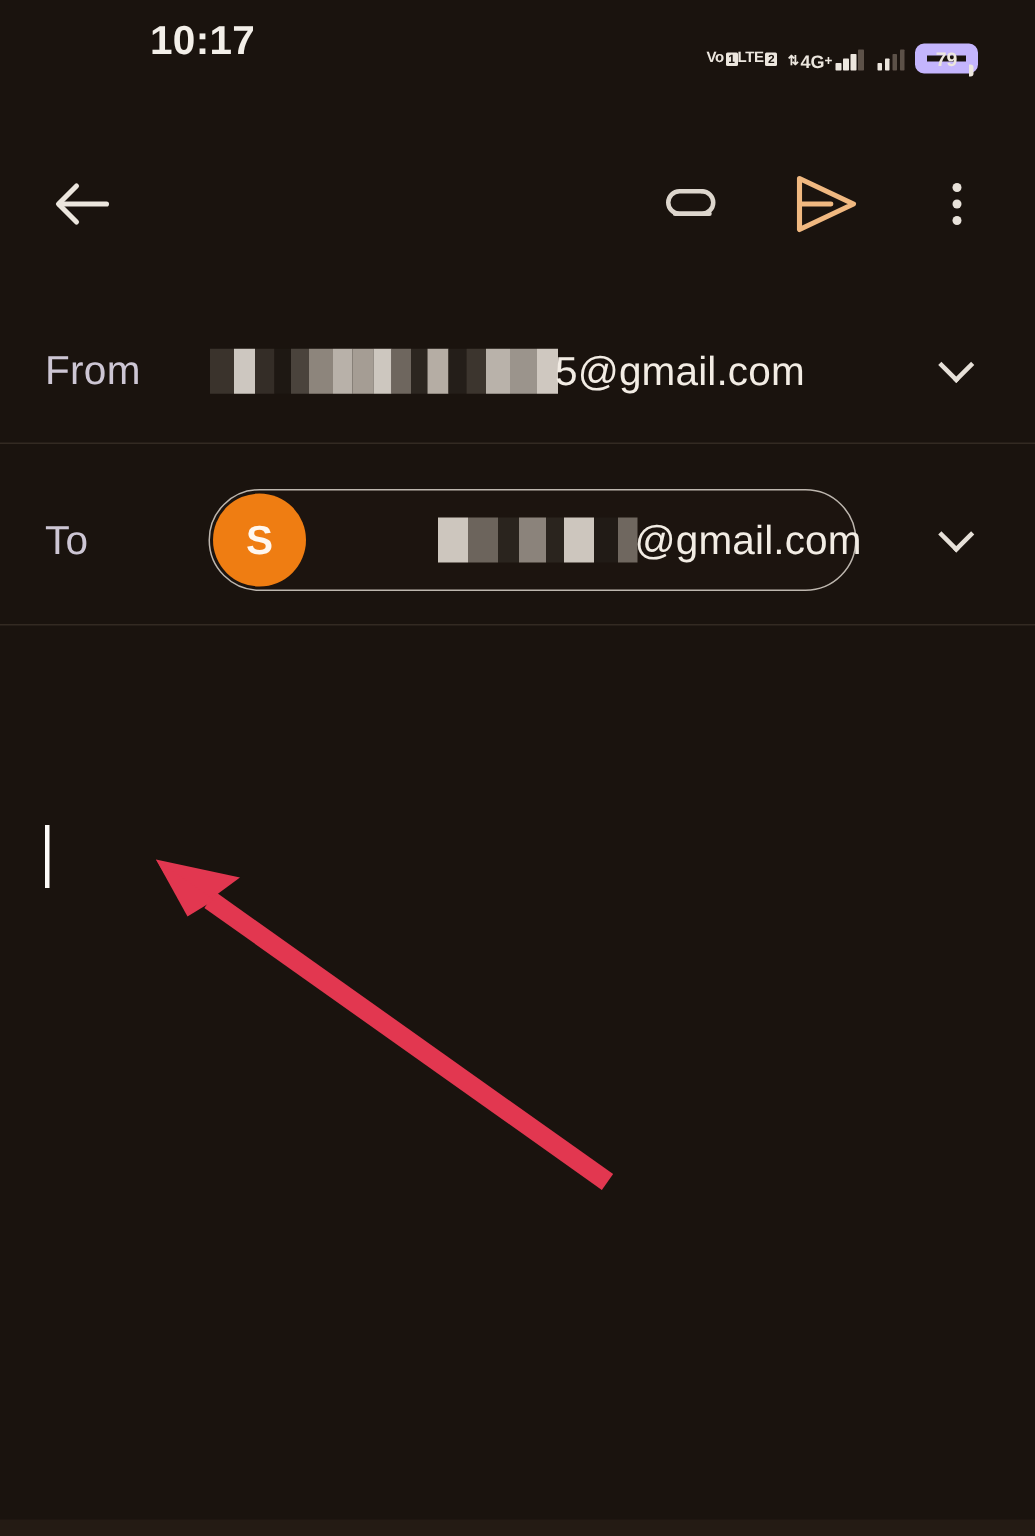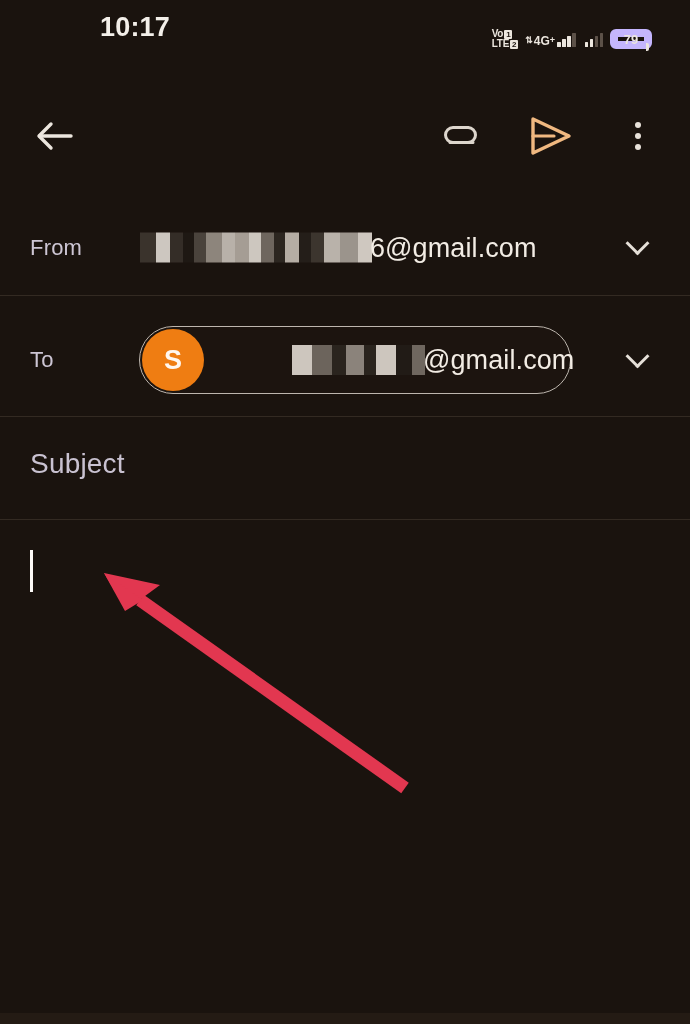--- a/index.html
+++ b/index.html
@@ -24,21 +24,21 @@
   .status-time {
     position:absolute; left:100px; top:12px;
     font-size:27px; font-weight:700; color:#f3efe9;
     letter-spacing:0.2px;
   }
   .status-right {
     position:absolute; right:38px; top:29px;
     display:flex; align-items:center; gap:7px;
   }
   .volte {
-    display:flex; flex-direction:column;
+    display:flex; flex-direction:row;
     line-height:1.0; color:#ece6de;
     font-size:10px; font-weight:700;
     letter-spacing:-0.2px;
   }
   .volte .row { display:flex; align-items:center; gap:1px; }
   .volte .boxnum {
     display:inline-block;
     background:#ece6de; color:#1a130e;
     font-size:8px; font-weight:700;
     padding:0 1px; border-radius:1px;
@@ -91,21 +91,21 @@
     position:absolute; left:0; width:690px;
     display:flex; align-items:center;
     border-bottom:1px solid #332a22;
   }
   .row-from { top:200px; height:96px; }
   .row-to   { top:304px; height:113px; }
   .row-subject { top:409px; height:111px; }
 
   .field-label {
     position:absolute; left:30px;
-    font-size:22px; color:#cdc6d4;
+    font-size:27px; color:#cdc6d4;
     letter-spacing:0.2px;
   }
   .chevron {
     position:absolute; right:38px; top:50%;
     transform:translateY(-50%);
     width:30px; height:30px;
     display:flex; align-items:center; justify-content:center;
     cursor:pointer;
   }
   .chev-shape {
@@ -283,21 +283,21 @@
         <b style="width:12px;background:#cdc7bf;"></b>
         <b style="width:13px;background:#6e665e;"></b>
         <b style="width:11px;background:#2c2620;"></b>
         <b style="width:14px;background:#b5ada4;"></b>
         <b style="width:12px;background:#241e19;"></b>
         <b style="width:13px;background:#3c352e;"></b>
         <b style="width:16px;background:#b9b2aa;"></b>
         <b style="width:18px;background:#9b948c;"></b>
         <b style="width:14px;background:#cfc8c0;"></b>
       </span>
-      <span class="email-suffix">6@gmail.com</span>
+      <span class="email-suffix">5@gmail.com</span>
     </div>
 
     <div class="chevron">
       <span class="chev-shape"></span>
     </div>
   </div>
 
   <div class="field-row row-to">
     <span class="field-label">To</span>
 
@@ -317,23 +317,20 @@
         </span>
         <span class="email-suffix">@gmail.com</span>
       </div>
     </div>
 
     <div class="chevron">
       <span class="chev-shape"></span>
     </div>
   </div>
 
-  <div class="field-row row-subject">
-    <span class="subject-placeholder">Subject</span>
-  </div>
 
   <div class="body-area">
     <div class="caret"></div>
   </div>
 
   <svg class="annotation" viewBox="0 0 690 1024">
     <g>
       <line x1="405" y1="788" x2="140" y2="600" stroke="#e23750" stroke-width="13" stroke-linecap="butt"></line>
       <path d="M104 573 L160 585 L126 610 Z" fill="#e23750"></path>
       <path d="M104 573 L143 600 L125 611 Z" fill="#e23750"></path>

